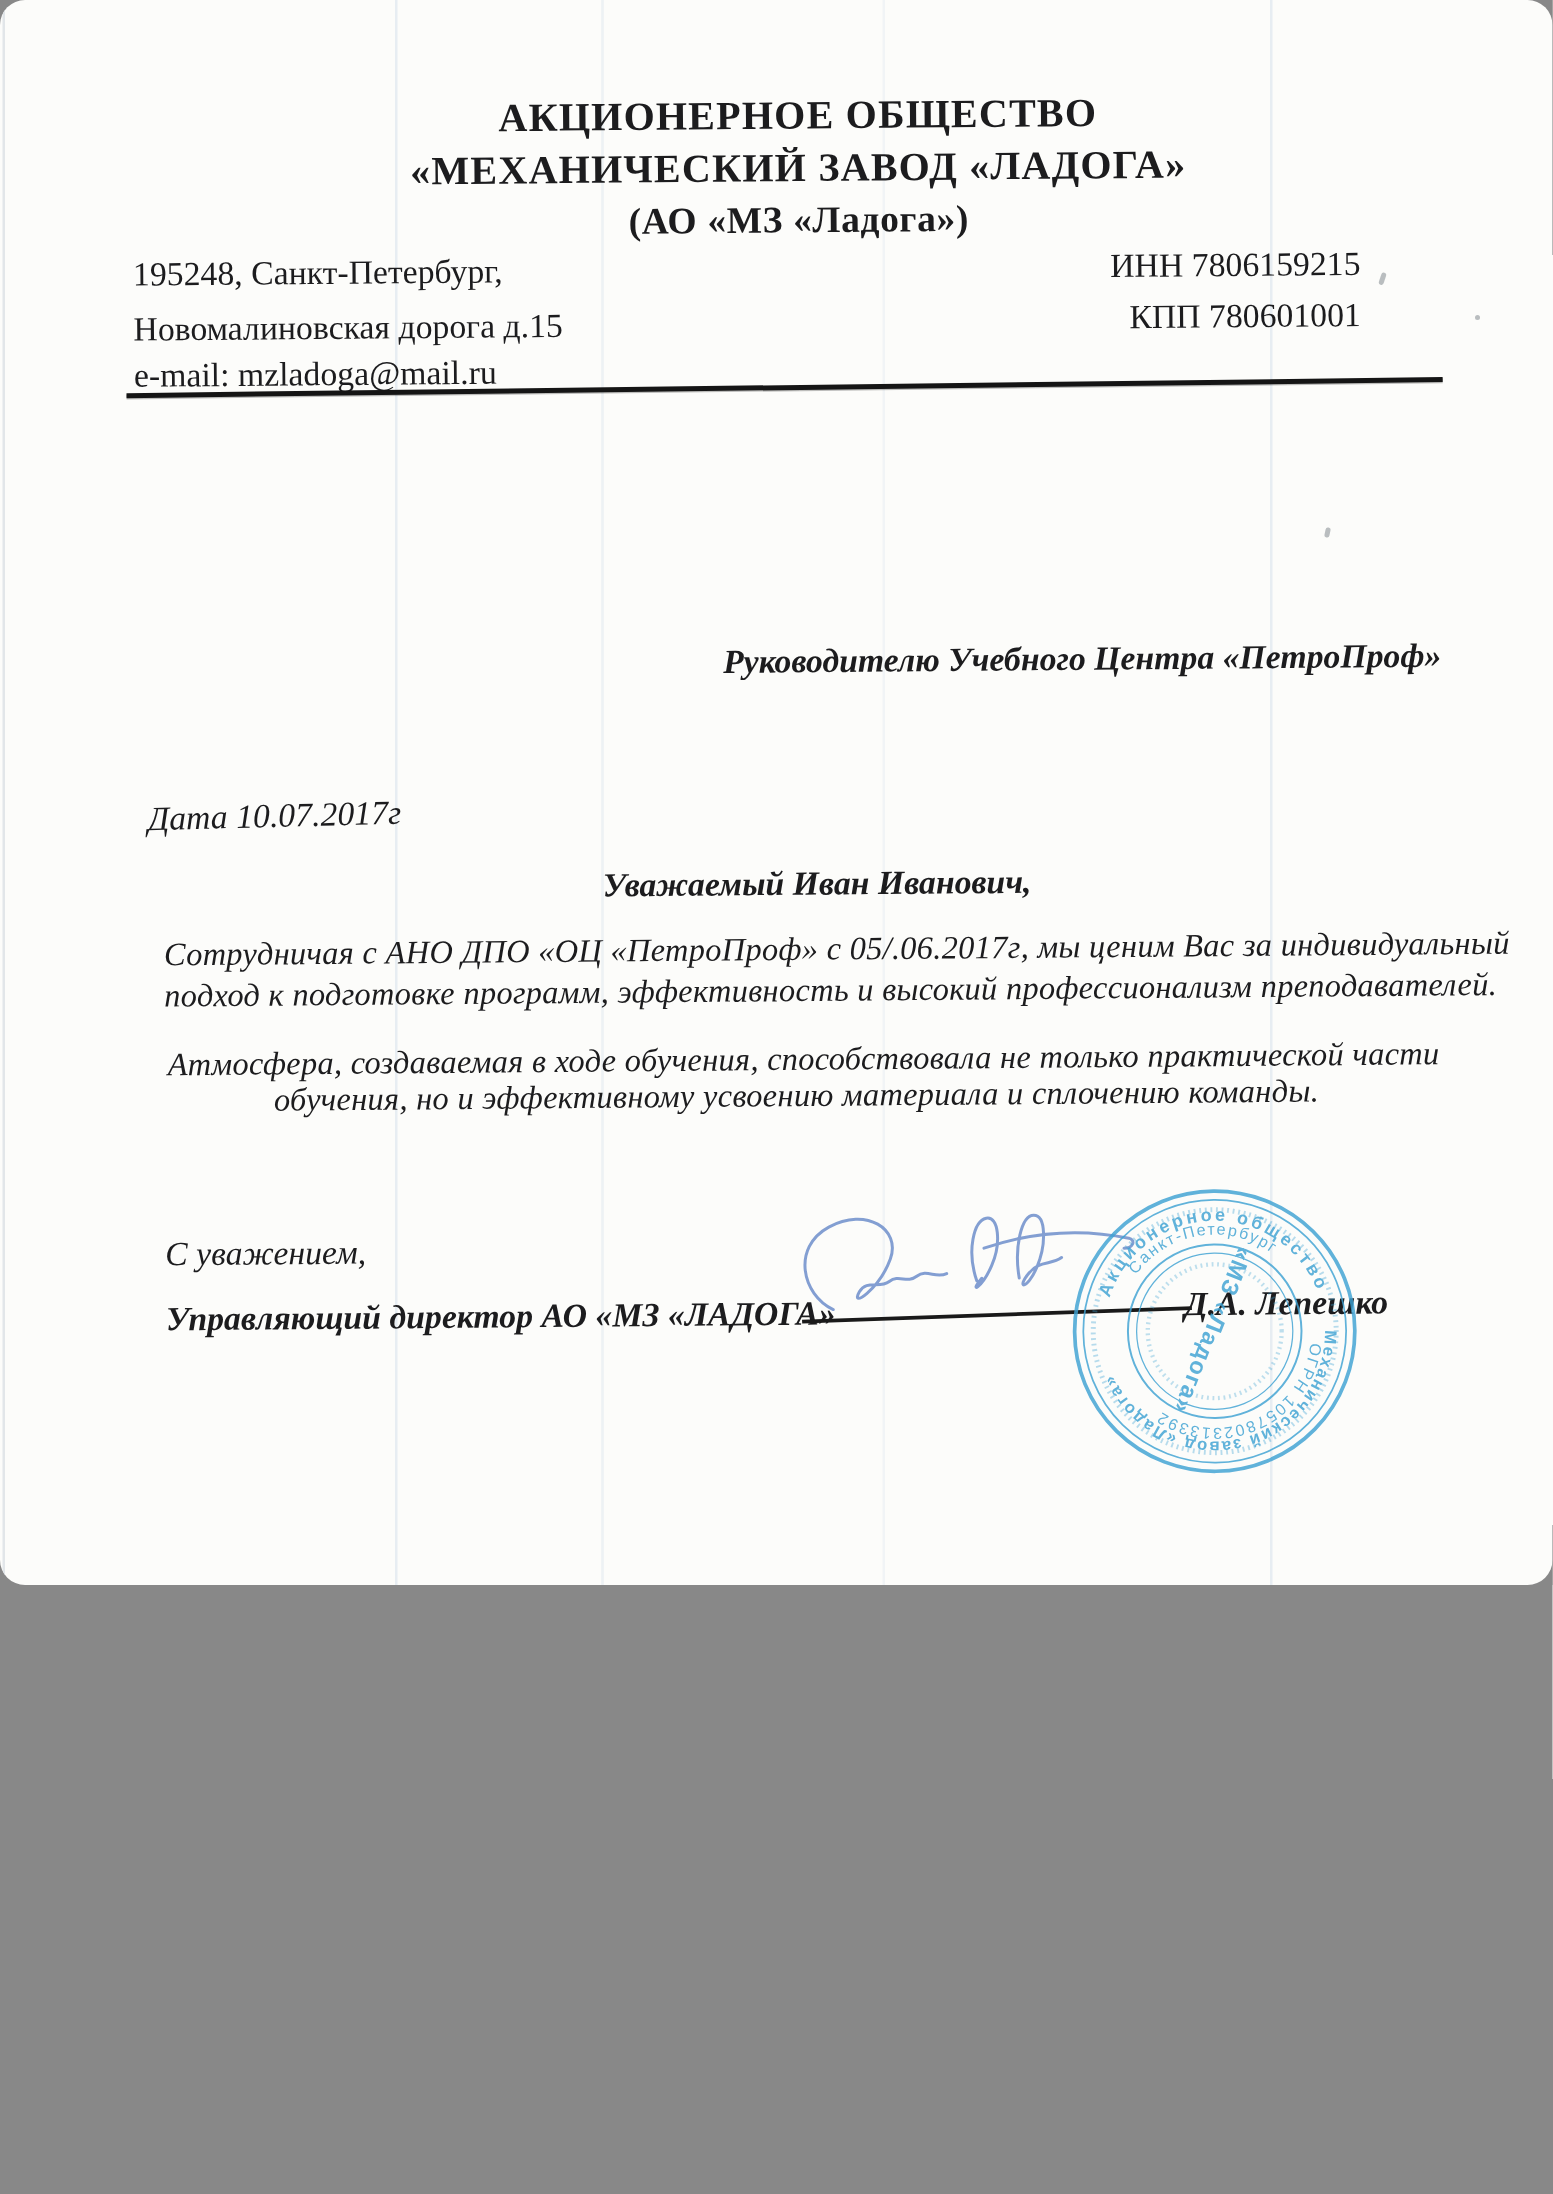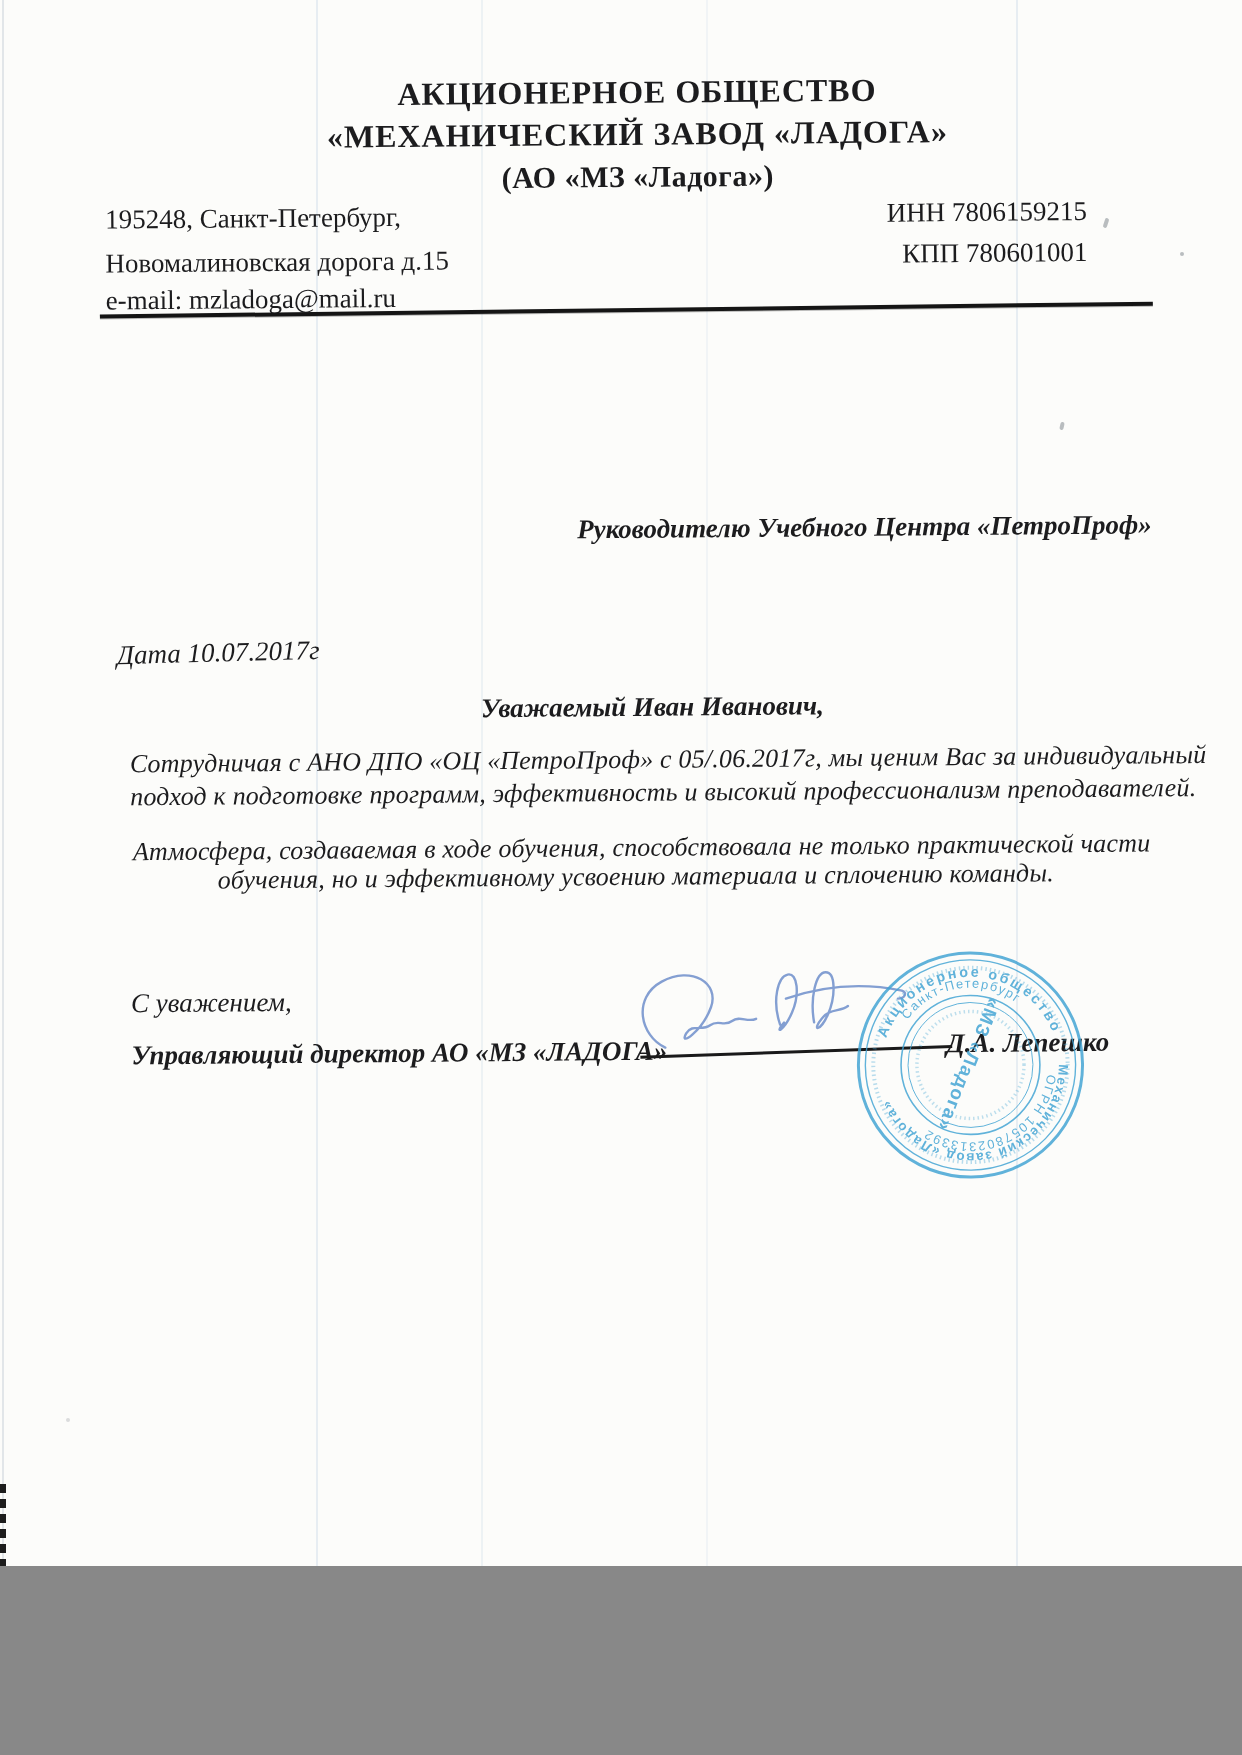--- a/index.html
+++ b/index.html
@@ -1,23 +1,24 @@
 <!DOCTYPE html>
 <html style="--paper: #fcfcfa; --ink: #1c1c1e; --stamp: #3ea2d3; --sig: #7d9ad0;"><head>
 <meta charset="utf-8">
 <style>
   html,body{margin:0;padding:0;background:#888;}
   .page{
     position:relative;
-    width:1242px;height:1566px;
+    width:1242px;height:1268px;
     margin:0 auto;
     background:var(--paper,#fcfcfa);
     overflow:hidden;
     font-family:"Liberation Serif","DejaVu Serif",serif;
     color:var(--ink,#1c1c1e);
+    border-radius:20px;
   }
   .abs{position:absolute;}
   .content{position:absolute;inset:0;transform:rotate(-0.5deg);}
   .center-line{left:22px;width:1242px;text-align:center;}
   .org{font-weight:bold;font-size:32px;letter-spacing:1px;white-space:nowrap;}
   .org3{font-weight:bold;font-size:30px;letter-spacing:.5px;}
   .plain{font-size:27px;white-space:nowrap;}
   .codes{left:800px;width:292px;text-align:right;}
   .rule{left:104px;top:310px;width:1053px;height:3.5px;background:#151515;
         transform:rotate(-0.2deg);transform-origin:left center;

